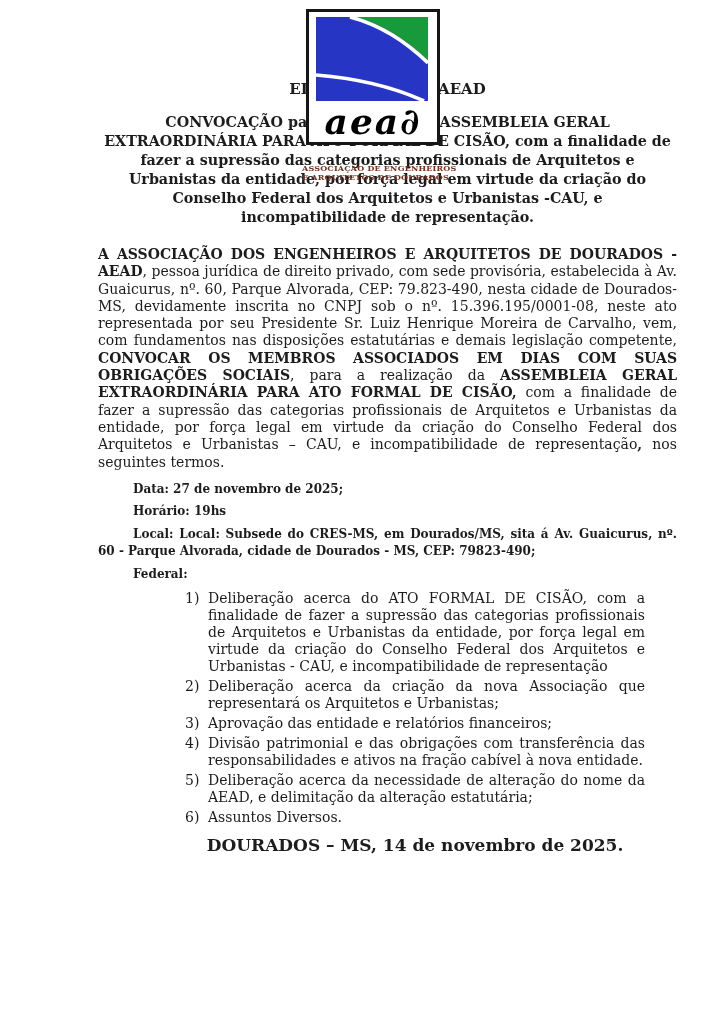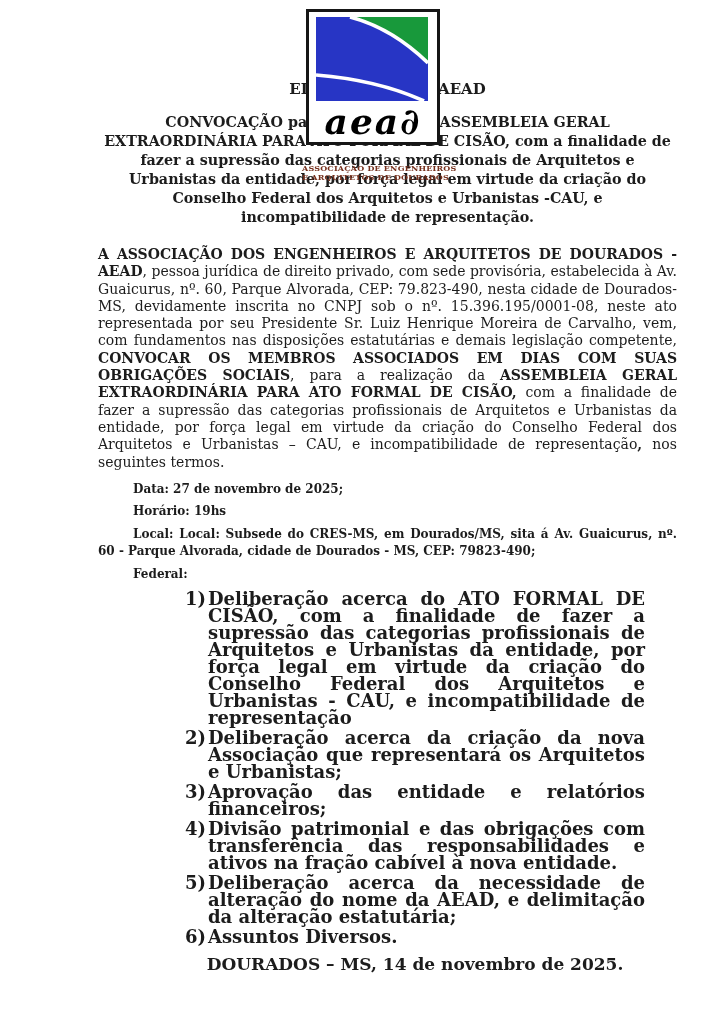--- a/index.html
+++ b/index.html
@@ -60,21 +60,21 @@
     text-align:justify;
   }
   .info-first { margin-top:10px; }
   ol.pautas {
     list-style:none; counter-reset:p;
     margin:7px 79px 0 185px; padding:0;
   }
   ol.pautas li {
     counter-increment:p;
     position:relative; padding-left:23px;
-    font-weight:bold; font-size:18px; line-height:17px;
+    font-weight:normal; font-size:14px; line-height:17px;
     text-align:justify;
     margin-top:3px;
   }
   ol.pautas li::before {
     content:counter(p) ")";
     position:absolute; left:0; top:0;
   }
   .date-line {
     margin:9px 79px 0 185px;
     text-align:center; font-weight:bold; font-size:17px;

